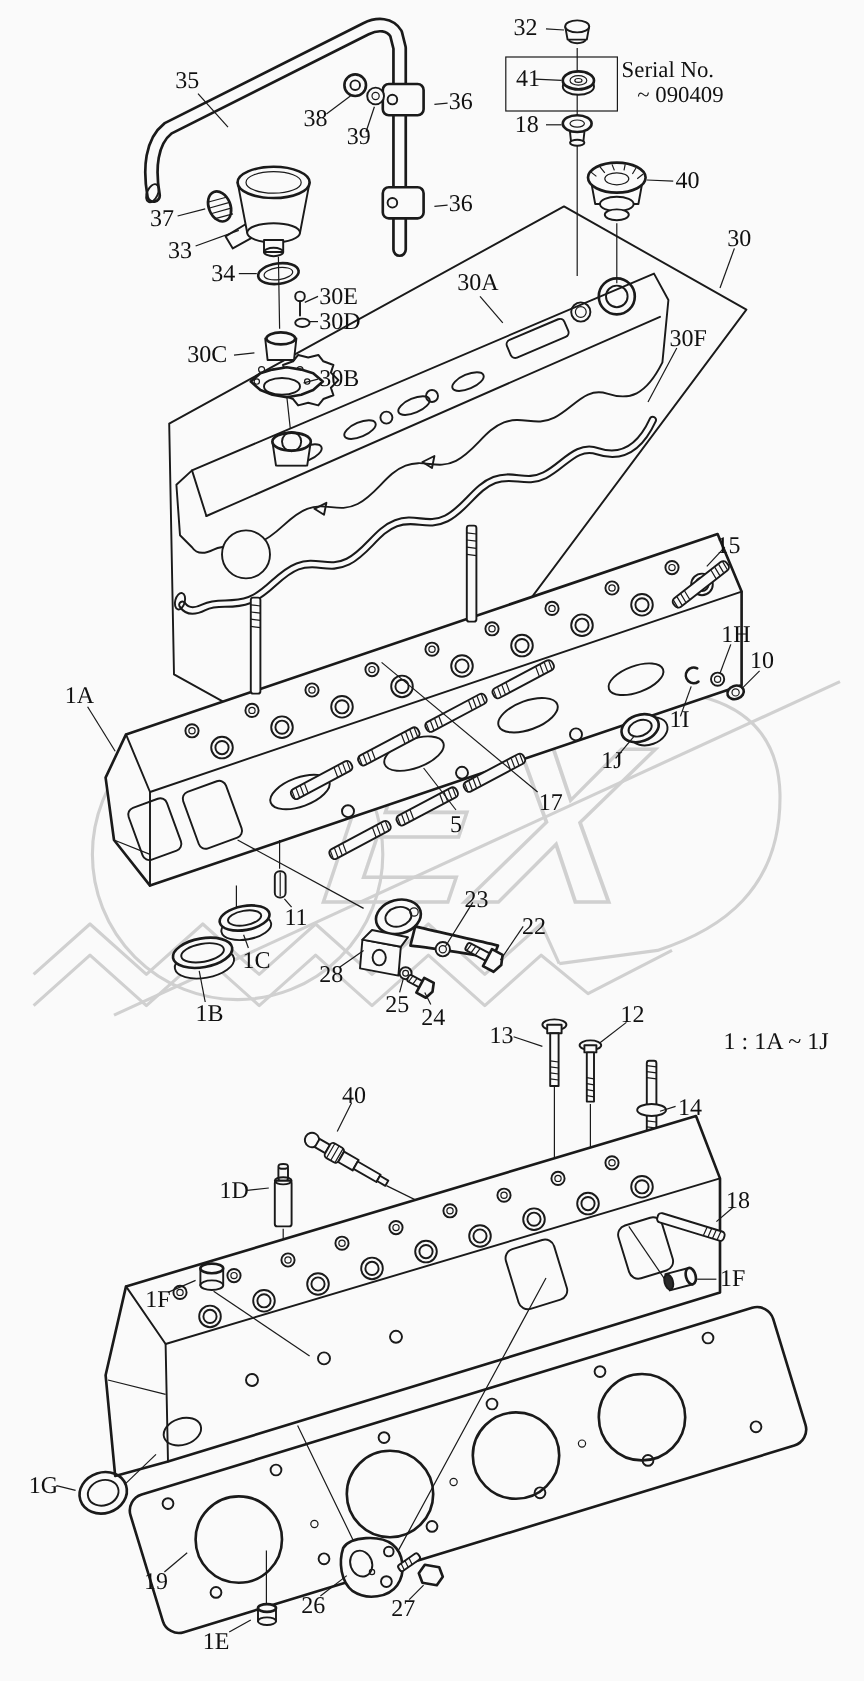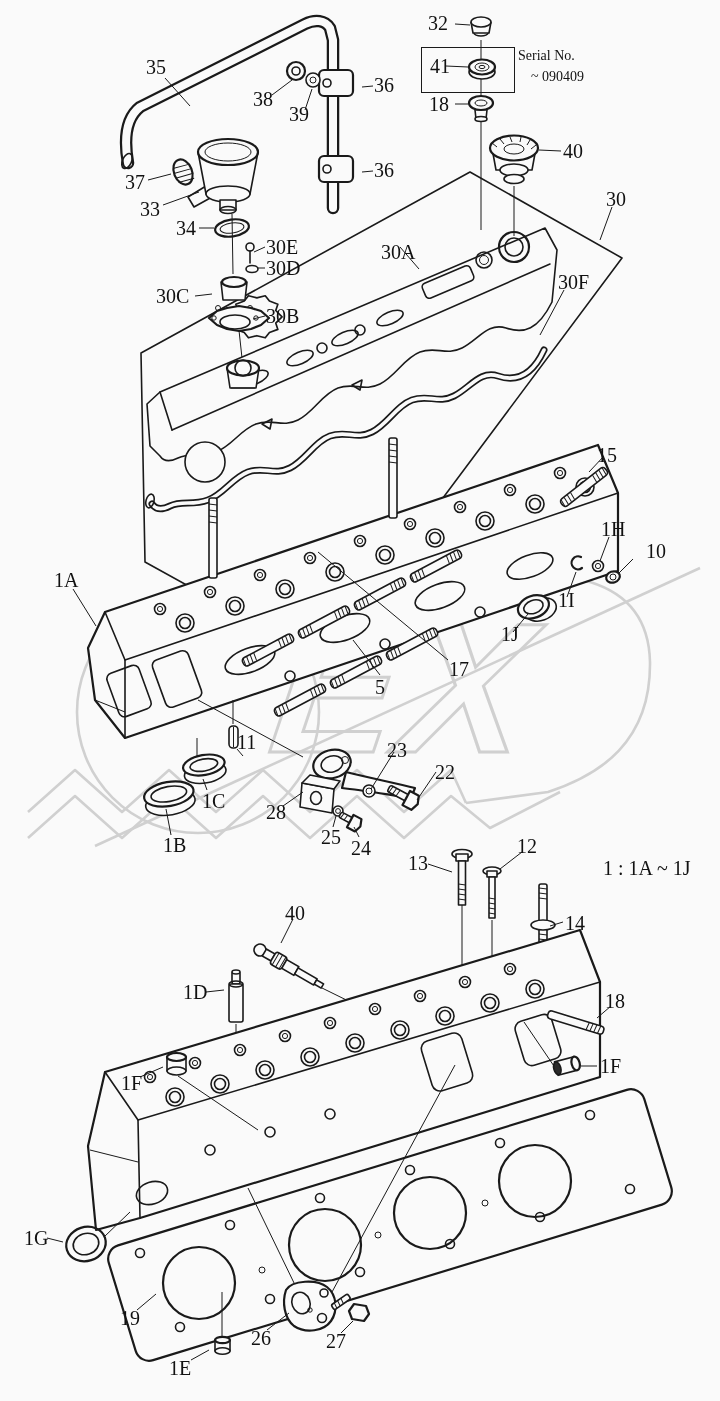--- a/index.html
+++ b/index.html
@@ -1,21 +1,21 @@
 <!DOCTYPE html>
 <html><head>
 <meta charset="utf-8">
 <style>
   html,body{margin:0;padding:0;background:#e8e8e8;}
   #canvas{position:relative;width:720px;height:1401px;background:#fafafa;overflow:hidden;
           font-family:"Liberation Sans",sans-serif;}
   #art{position:absolute;left:0;top:0;}
   .co{position:absolute;font-size:20px;line-height:1;color:#111;white-space:nowrap;
       font-family:Liberation Serif, serif;}
-  .sm{font-size:14px;}
+  .sm{font-size:19px;}
   .serial-box{position:absolute;left:421px;top:47px;width:92px;height:44px;
               border:1.6px solid #1a1a1a;}
   
   .s{stroke:#1a1a1a;fill:none;stroke-width:1.6;stroke-linecap:round;stroke-linejoin:round}
   .t2{stroke:#1a1a1a;fill:none;stroke-width:2.2;stroke-linecap:round;stroke-linejoin:round}
   .f{stroke:#1a1a1a;fill:#fafafa;stroke-width:1.6;stroke-linejoin:round}
   .f2{stroke:#1a1a1a;fill:#fafafa;stroke-width:2.2;stroke-linejoin:round}
   .w{stroke:#fafafa;fill:none;stroke-width:3.6;stroke-linecap:round;stroke-linejoin:round}
   .w8{stroke:#fafafa;fill:none;stroke-width:8;stroke-linecap:round;stroke-linejoin:round}
   .b12{stroke:#1a1a1a;fill:none;stroke-width:12.5;stroke-linecap:round;stroke-linejoin:round}
@@ -510,35 +510,35 @@
 <span class="co" style="left:146px;top:57px">35</span>
 <span class="co" style="left:253px;top:89px">38</span>
 <span class="co" style="left:289px;top:104px">39</span>
 <span class="co" style="left:374px;top:75px">36</span>
 <span class="co" style="left:374px;top:160px">36</span>
 <span class="co" style="left:125px;top:172px">37</span>
 <span class="co" style="left:140px;top:199px">33</span>
 <span class="co" style="left:176px;top:218px">34</span>
 <span class="co" style="left:563px;top:141px">40</span>
 <span class="co" style="left:606px;top:189px">30</span>
-<span class="co" style="left:381px;top:242px">30A</span>
+<span class="co" style="left:381px;top:226px">30A</span>
 <span class="co" style="left:266px;top:237px">30E</span>
 <span class="co" style="left:266px;top:258px">30D</span>
 <span class="co" style="left:156px;top:286px">30C</span>
 <span class="co" style="left:266px;top:306px">30B</span>
 <span class="co" style="left:558px;top:272px">30F</span>
 <span class="co" style="left:597px;top:445px">15</span>
 <span class="co" style="left:601px;top:519px">1H</span>
-<span class="co" style="left:646px;top:541px">10</span>
+<span class="co" style="left:625px;top:541px">10</span>
 <span class="co" style="left:558px;top:590px">1I</span>
 <span class="co" style="left:501px;top:624px">1J</span>
 <span class="co" style="left:54px;top:570px">1A</span>
 <span class="co" style="left:449px;top:659px">17</span>
 <span class="co" style="left:375px;top:677px">5</span>
-<span class="co" style="left:237px;top:732px">11</span>
+<span class="co" style="left:237px;top:755px">11</span>
 <span class="co" style="left:202px;top:791px">1C</span>
 <span class="co" style="left:163px;top:835px">1B</span>
 <span class="co" style="left:266px;top:802px">28</span>
 <span class="co" style="left:387px;top:740px">23</span>
 <span class="co" style="left:435px;top:762px">22</span>
 <span class="co" style="left:321px;top:827px">25</span>
 <span class="co" style="left:351px;top:838px">24</span>
 <span class="co" style="left:408px;top:853px">13</span>
 <span class="co" style="left:517px;top:836px">12</span>
 <span class="co" style="left:565px;top:913px">14</span>

